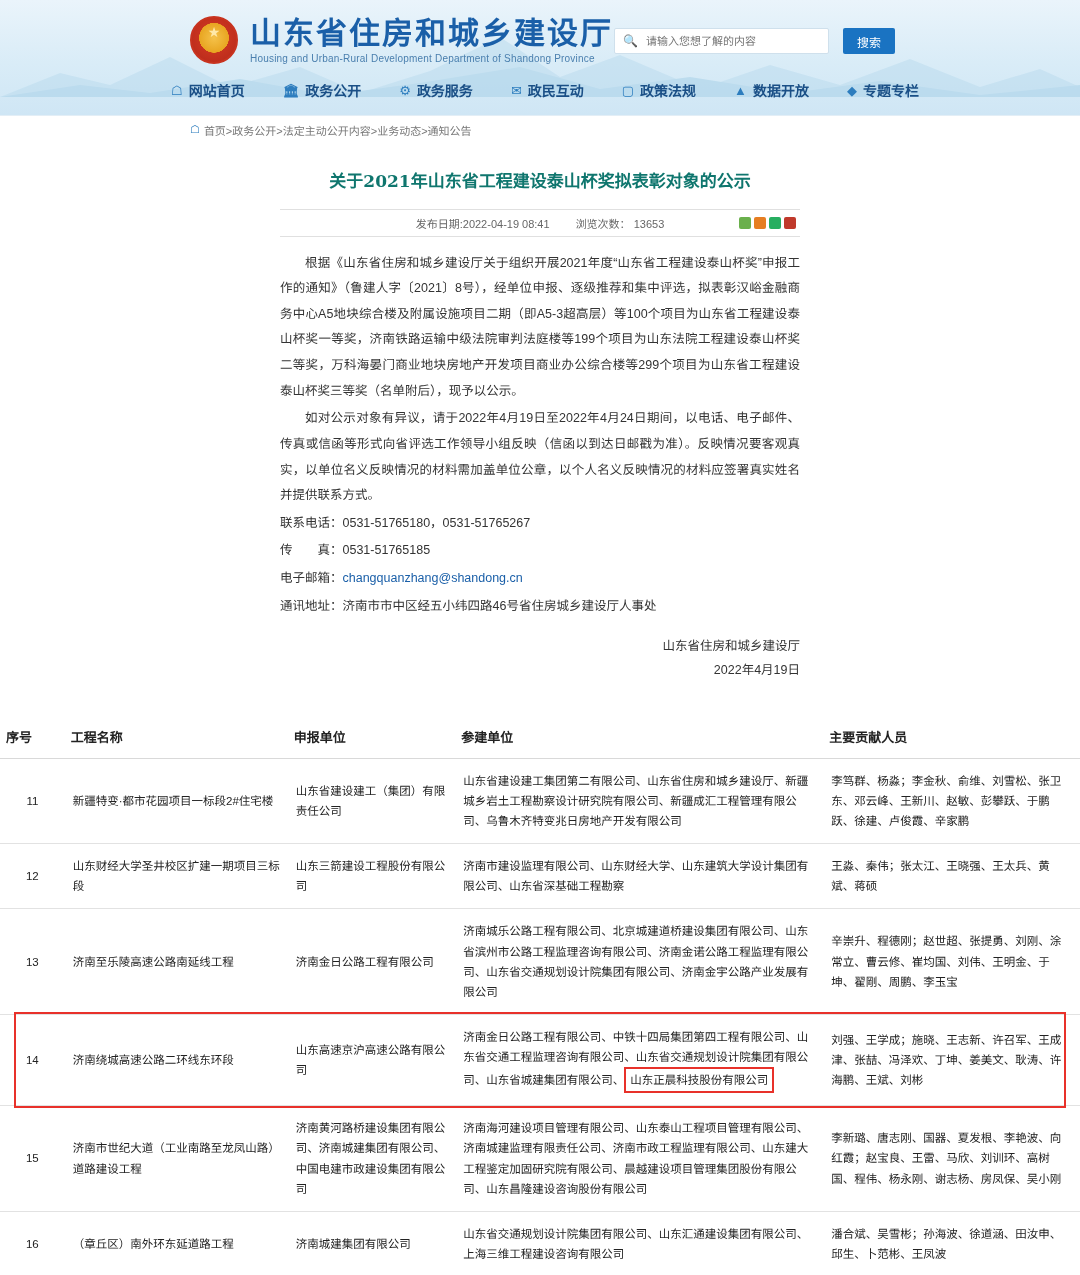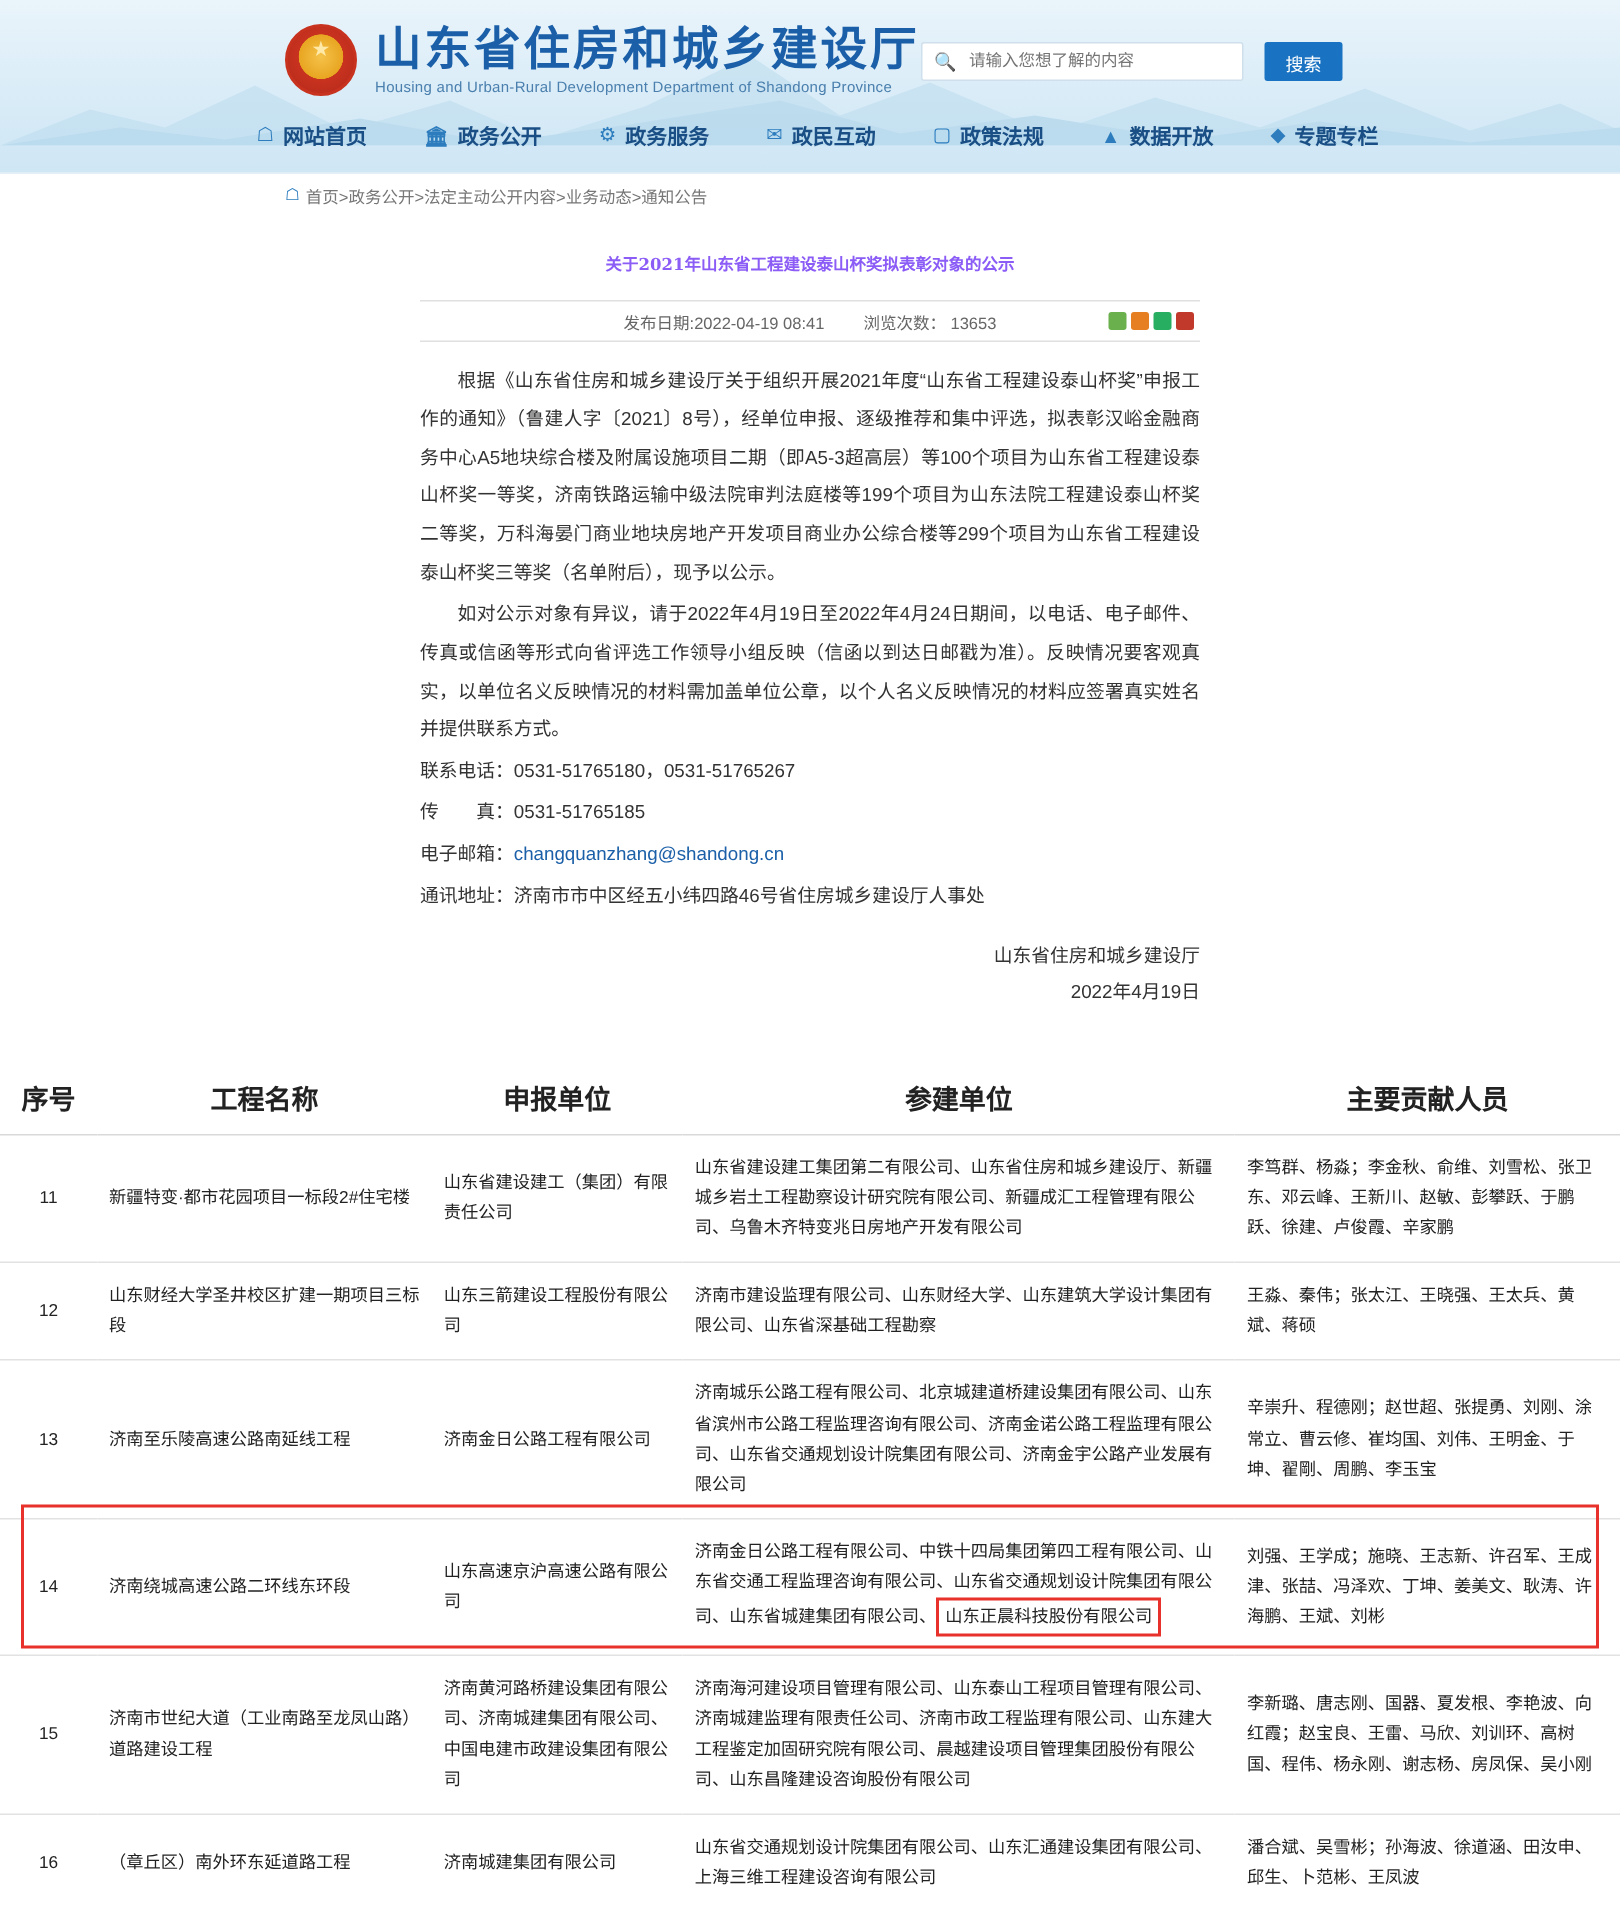--- a/index.html
+++ b/index.html
@@ -94,22 +94,22 @@
   .breadcrumb-bar .home-ico{ color:#2d7dbe;margin-right:4px;font-size:11px; }
   
   .article{
     width:520px;
     margin:16px auto 0 auto;
     padding-bottom:10px;
   }
   .article-title{
     text-align:center;
     font-family:"DejaVu Serif","Liberation Serif",serif;
-    font-size:11px;
-    color:#8b5cf6;
+    font-size:17px;
+    color:#0f766e;
     font-weight:bold;
     line-height:1.5;
     padding:10px 0 14px;
   }
   .meta-line{
     border-top:1px solid #e0e0e0;
     border-bottom:1px solid #e0e0e0;
     height:28px;
     display:flex;align-items:center;justify-content:center;
     gap:26px;
@@ -145,25 +145,25 @@
   }
   
   .table-wrap{ margin-top:22px; position:relative; }
   table{
     width:100%;
     border-collapse:collapse;
     font-size:11.5px;
     color:#222;
   }
   thead th{
-    font-size:18px;
+    font-size:13px;
     font-weight:bold;
     padding:12px 6px;
     border-bottom:1px solid #d9d9d9;
-    text-align:center;
+    text-align:left;
   }
   tbody td{
     border-top:1px solid #e2e2e2;
     padding:12px 8px;
     vertical-align:middle;
     line-height:1.75;
   }
   td.col-no{ text-align:center; width:58px; }
   td.col-name{ width:200px; }
   td.col-apply{ width:150px; }

